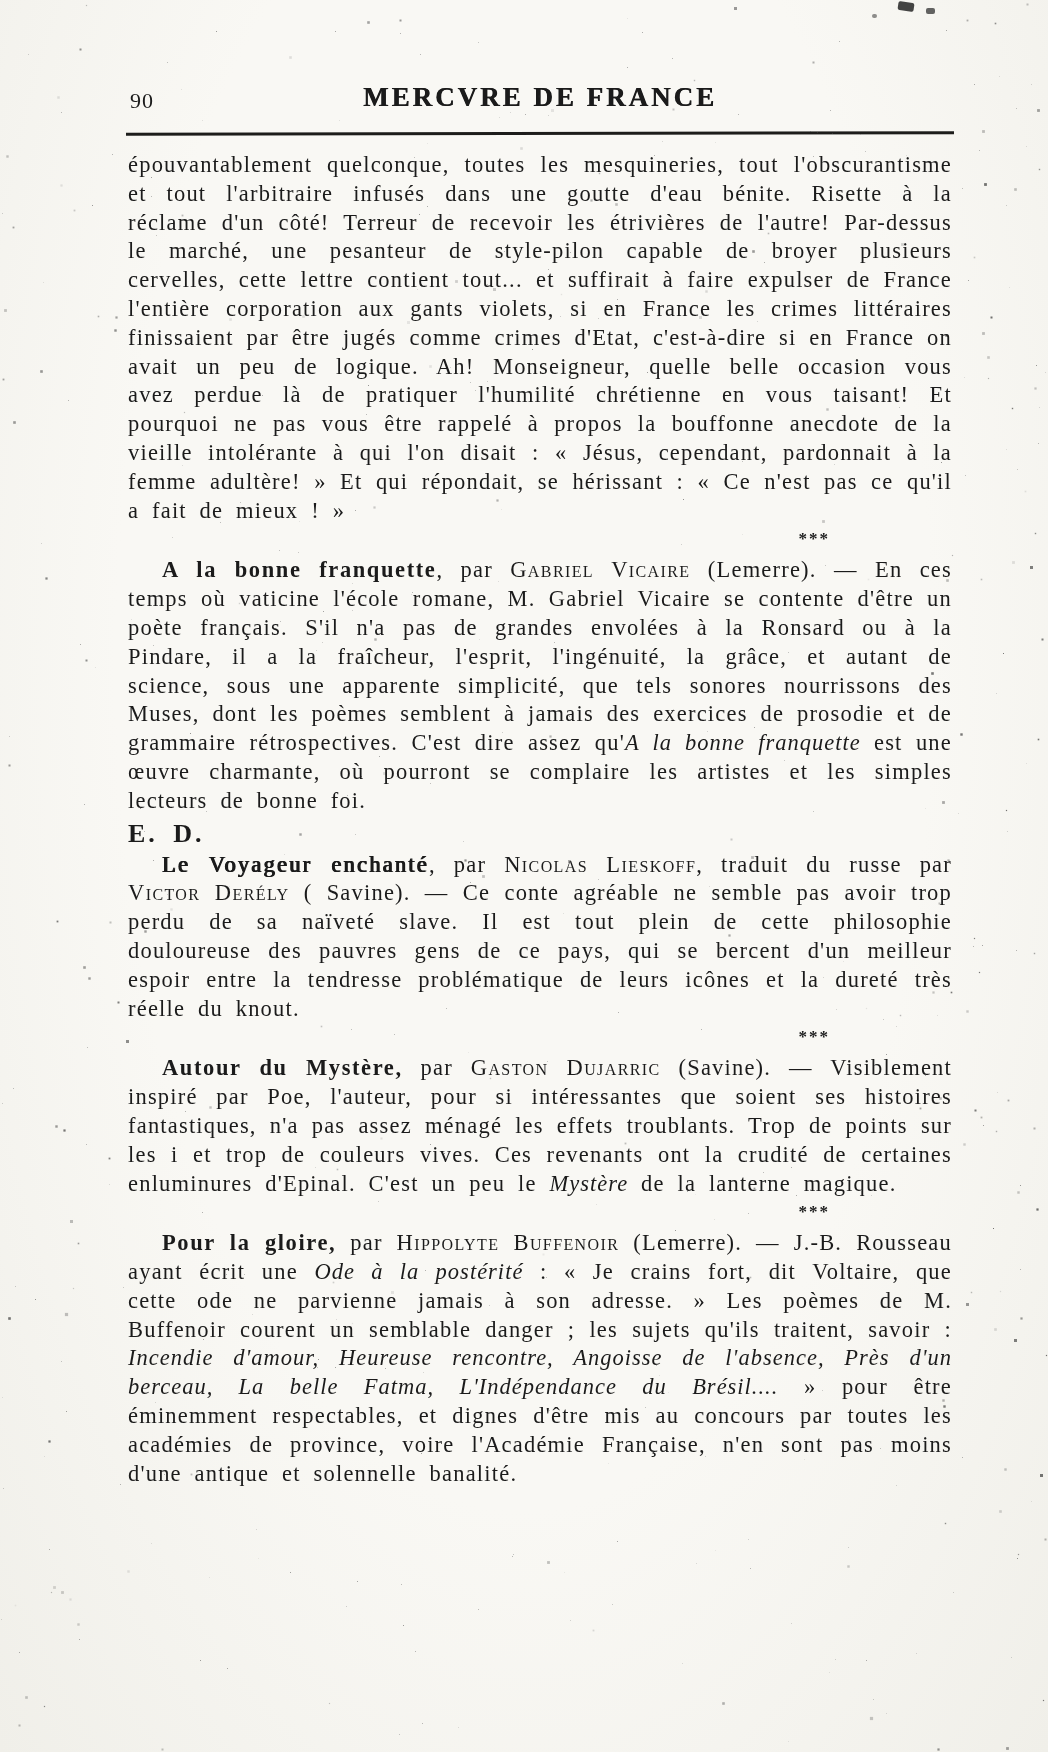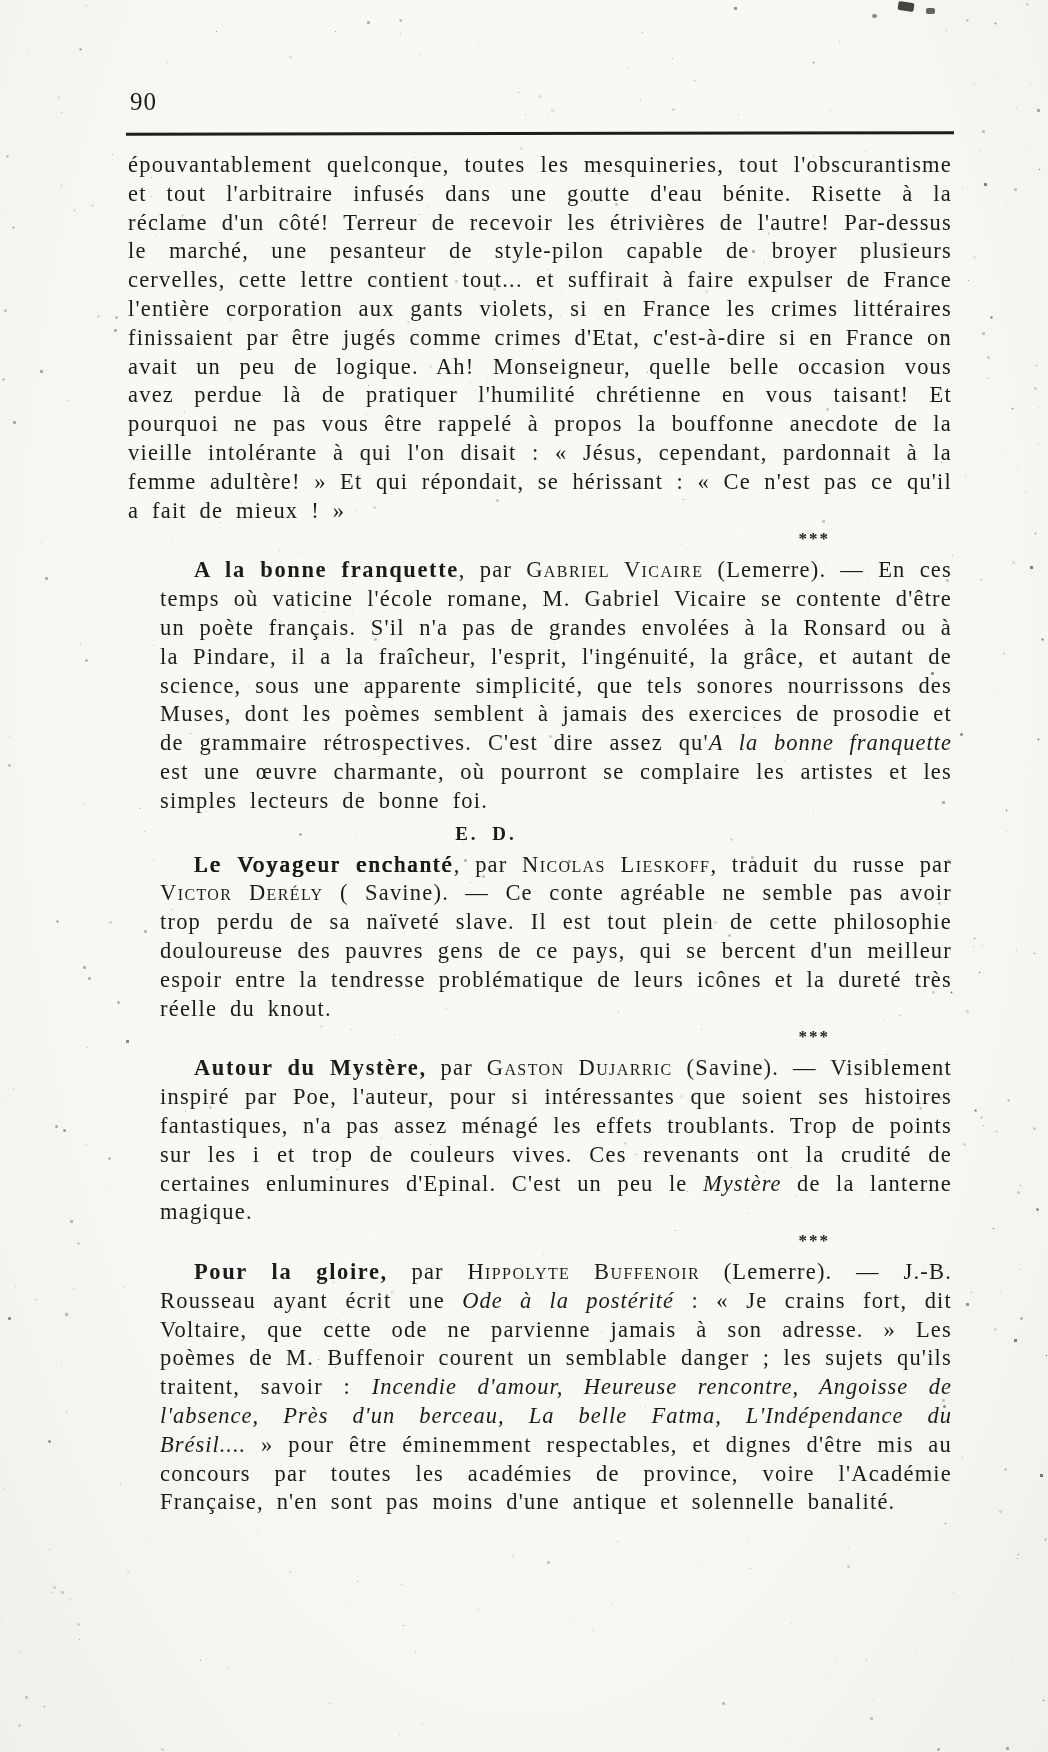--- a/index.html
+++ b/index.html
@@ -11,21 +11,21 @@
     color:#1b1b1b;
     font-family:"Liberation Serif", serif;
   }
   .page-header{
     position:relative;
     margin:82px 96px 0 128px;
     height:40px;
   }
   .page-number{
     position:absolute;left:2px;top:6px;
-    font-size:25px;letter-spacing:1px;
+    font-size:22px;letter-spacing:1px;
   }
   .journal-title{
     text-align:center;
     font-size:27px;
     font-weight:700;
     letter-spacing:3px;
     text-shadow:0.4px 0 currentColor;
   }
   .header-rule{
     margin:10px 94px 0 126px;
@@ -34,58 +34,59 @@
   }
   .page-body{
     margin:16px 96px 0 128px;
     font-size:22.5px;
     line-height:28.8px;
     letter-spacing:1.2px;
     word-spacing:6px;
     text-align:justify;
   }
   .para{margin:0 0 9px 0;}
-  .para.indent{text-indent:34px;margin-left:32px;}
+  .para.indent{text-indent:34px;}
   .b{font-weight:700;letter-spacing:1.6px;}
   .hb{font-weight:400;letter-spacing:2.2px;text-shadow:0.8px 0 currentColor,-0.4px 0 currentColor;}
   .sc{font-variant:small-caps;letter-spacing:1.4px;}
   .i{font-style:italic;letter-spacing:1px;}
   .separator{
     text-align:right;
     padding-right:122px;
     font-size:17px;
     font-weight:700;
     letter-spacing:2px;
     line-height:14px;
     margin:-2px 0 10px 0;
   }
   .signature{
-    text-align:center;
+    text-align:left;
     padding-right:108px;
-    font-size:19px;
+    font-size:26px;
     font-weight:700;
     letter-spacing:3px;
     line-height:26px;
     margin:-4px 0 4px 0;
   }
   .noise{
     position:absolute;left:0;top:0;width:1px;height:1px;
     pointer-events:none;
   }
   .artifact{position:absolute;background:#242424;pointer-events:none;border-radius:2px;}
   .a1{left:898px;top:2px;width:16px;height:9px;transform:rotate(8deg);opacity:.85;}
   .a2{left:926px;top:8px;width:9px;height:6px;opacity:.7;}
   .a3{left:872px;top:14px;width:5px;height:4px;opacity:.5;}
 </style>
 </head>
 <body>
 
 <div class="page">
   <header class="page-header">
     <span class="page-number">90</span>
+    <div class="journal-title">MERCVRE DE FRANCE</div>
   </header>
   <div class="header-rule"></div>
 
   <main class="page-body">
       <p class="para"><span>épouvantablement quelconque, toutes les mesquineries, tout l'obscurantisme et tout l'arbitraire infusés dans une goutte d'eau bénite. Risette à la réclame d'un côté! Terreur de recevoir les étrivières de l'autre! Par-dessus le marché, une pesanteur de style-pilon capable de broyer plusieurs cervelles, cette lettre contient tout... et suffirait à faire expulser de France l'entière corporation aux gants violets, si en France les crimes littéraires finissaient par être jugés comme crimes d'Etat, c'est-à-dire si en France on avait un peu de logique. Ah! Monseigneur, quelle belle occasion vous avez perdue là de pratiquer l'humilité chrétienne en vous taisant! Et pourquoi ne pas vous être rappelé à propos la bouffonne anecdote de la vieille intolérante à qui l'on disait : « Jésus, cependant, pardonnait à la femme adultère! » Et qui répondait, se hérissant : « Ce n'est pas ce qu'il a fait de mieux ! »</span></p>
       <div class="separator">***</div>
       <p class="para indent"><span class="b">A la bonne franquette</span><span>, par </span><span class="sc">Gabriel Vicaire</span><span> (Lemerre). — En ces temps où vaticine l'école romane, M. Gabriel Vicaire se contente d'être un poète français. S'il n'a pas de grandes envolées à la Ronsard ou à la Pindare, il a la fraîcheur, l'esprit, l'ingénuité, la grâce, et autant de science, sous une apparente simplicité, que tels sonores nourrissons des Muses, dont les poèmes semblent à jamais des exercices de prosodie et de grammaire rétrospectives. C'est dire assez qu'</span><span class="i">A la bonne franquette</span><span> est une œuvre charmante, où pourront se complaire les artistes et les simples lecteurs de bonne foi.</span></p>
       <div class="signature">E. D.</div>
       <p class="para indent"><span class="hb">Le Voyageur enchanté</span><span>, par </span><span class="sc">Nicolas Lieskoff</span><span>, traduit du russe par </span><span class="sc">Victor Derély</span><span> ( Savine). — Ce conte agréable ne semble pas avoir trop perdu de sa naïveté slave. Il est tout plein de cette philosophie douloureuse des pauvres gens de ce pays, qui se bercent d'un meilleur espoir entre la tendresse problématique de leurs icônes et la dureté très réelle du knout.</span></p>
       <div class="separator">***</div>

